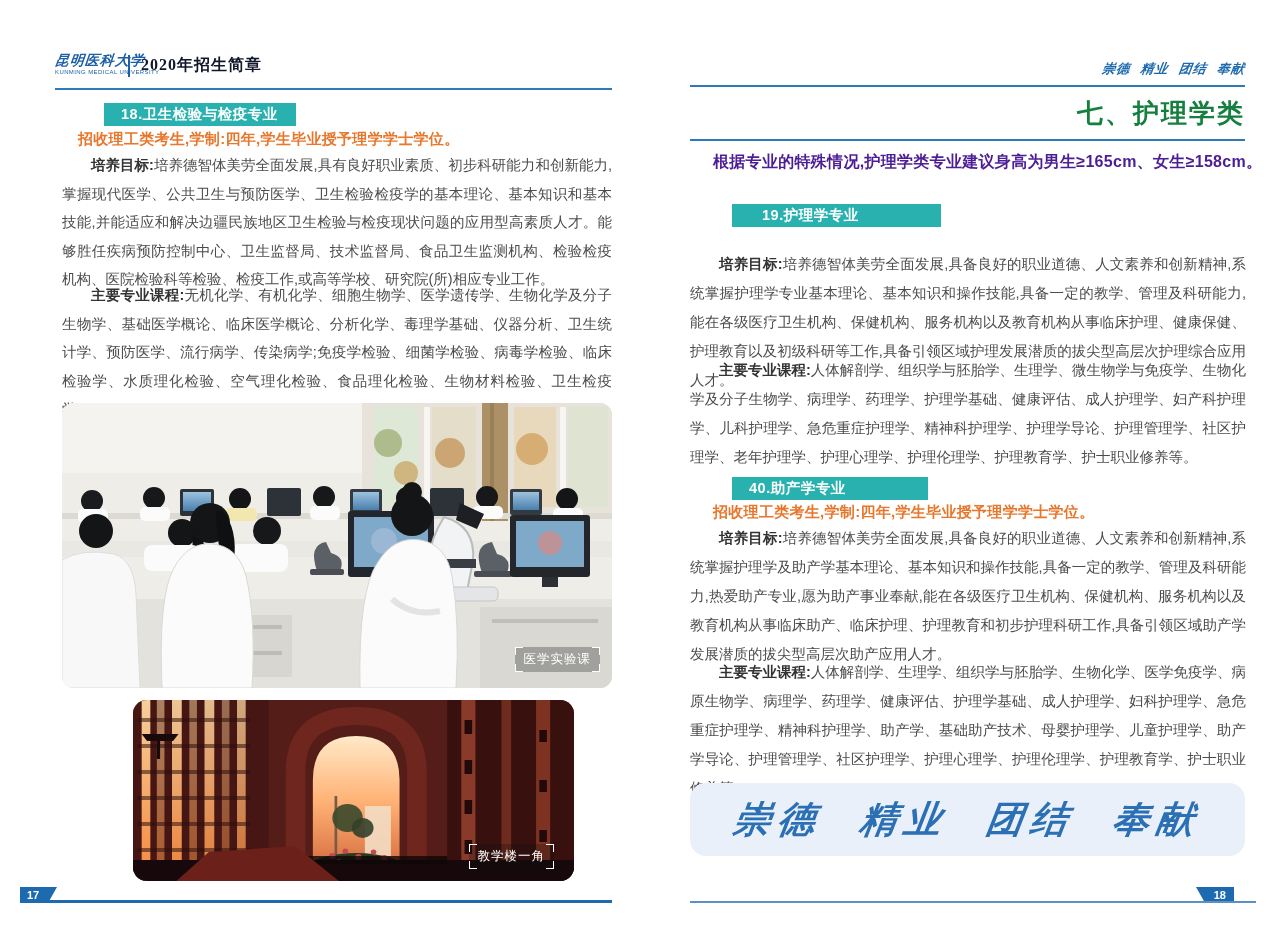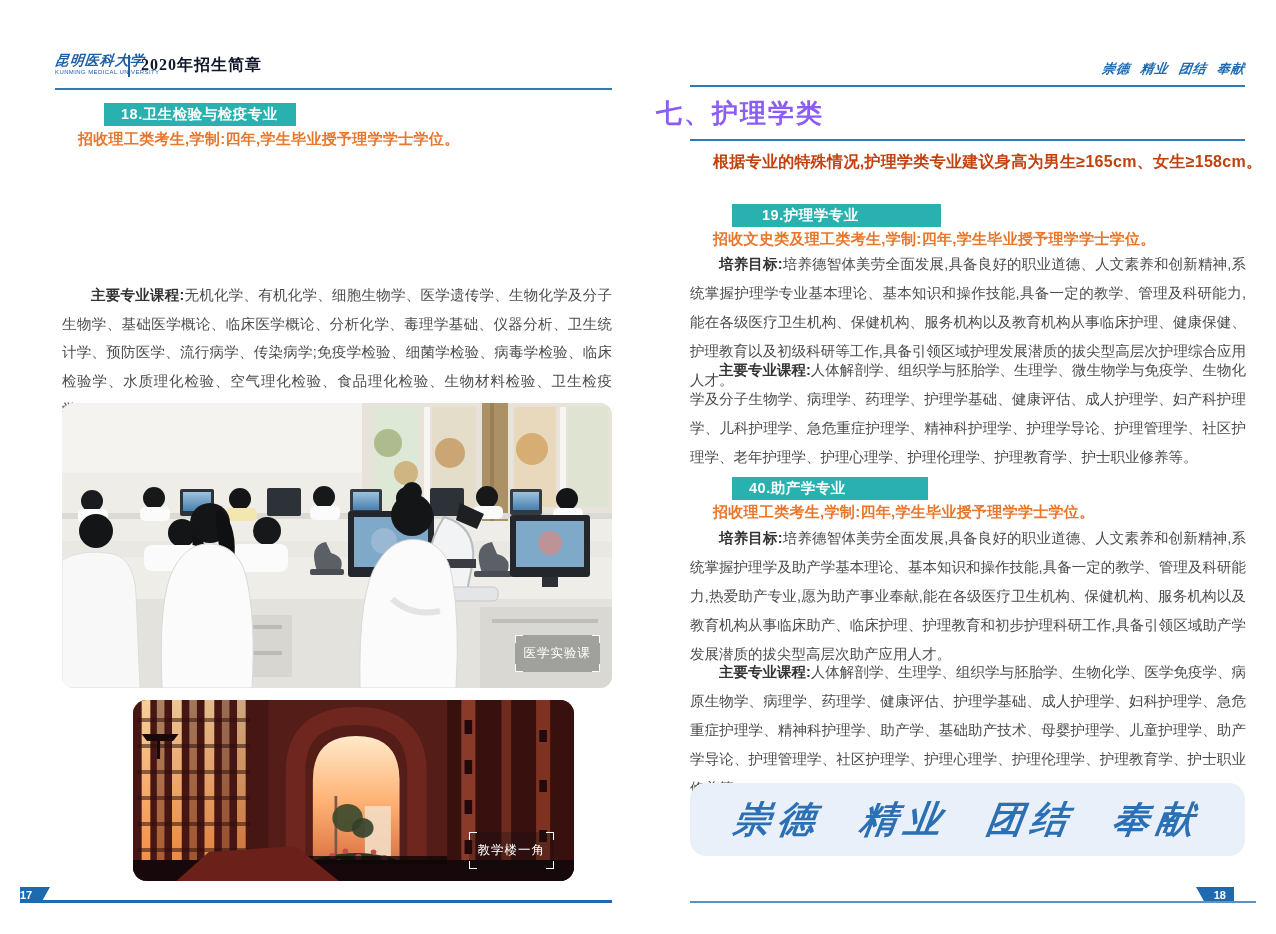--- a/index.html
+++ b/index.html
@@ -40,30 +40,30 @@
   .lp{left:62px;width:550px;}
   .rp{left:690px;width:556px;line-height:29px;}
   .s18-goal{top:151px;}
   .s18-courses{top:281px;}
   .s19-goal{top:250px;}
   .s19-courses{top:356px;}
   .s20-goal{top:524px;}
   .s20-courses{top:658px;}
 
   
-  .cat-title{left:656px;top:96px;width:555px;text-align:left;font-weight:700;font-size:26px;
-             color:#8b5cf6;letter-spacing:2px;}
-  .note{left:713px;top:152px;font-weight:700;font-size:16px;color:#c2410c;letter-spacing:.3px;}
+  .cat-title{left:690px;top:96px;width:555px;text-align:right;font-weight:700;font-size:26px;
+             color:#15803d;letter-spacing:2px;}
+  .note{left:713px;top:152px;font-weight:700;font-size:16px;color:#4c1d95;letter-spacing:.3px;}
 
   
   .photo{overflow:hidden;}
   .photo1{left:62px;top:403px;width:550px;height:285px;border-radius:12px;}
   .photo2{left:133px;top:700px;width:441px;height:181px;border-radius:14px;}
   .photo svg{display:block;width:100%;height:100%;}
-  .cap{position:absolute;color:#ffffff;font-size:12.5px;letter-spacing:1px;padding:10px 9px;
+  .cap{position:absolute;color:#ffffff;font-size:12.5px;letter-spacing:1px;padding:4px 9px;
        background:rgba(15,15,15,.28);}
   .cap i{position:absolute;left:0;top:0;right:0;bottom:0;}
   .cap::before{content:"";position:absolute;left:0;top:0;width:7px;height:7px;
                border-left:1.5px solid #fff;border-top:1.5px solid #fff;}
   .cap::after{content:"";position:absolute;right:0;bottom:0;width:7px;height:7px;
               border-right:1.5px solid #fff;border-bottom:1.5px solid #fff;}
   .cap i::before{content:"";position:absolute;right:0;top:0;width:7px;height:7px;
                border-right:1.5px solid #fff;border-top:1.5px solid #fff;}
   .cap i::after{content:"";position:absolute;left:0;bottom:0;width:7px;height:7px;
               border-left:1.5px solid #fff;border-bottom:1.5px solid #fff;}
@@ -72,39 +72,40 @@
 
   
   .banner{left:690px;top:783px;width:555px;height:73px;background:#e9f0f9;border-radius:16px;
           display:flex;align-items:center;justify-content:center;}
   .banner-text{font-family:"Liberation Serif","DejaVu Serif",serif;font-style:italic;font-weight:700;
                font-size:37px;color:#2b6fb5;letter-spacing:7px;word-spacing:22px;transform:skewX(-8deg);}
 
   
   .pn{top:887px;width:30px;height:16px;background:#1e6ab0;color:#ffffff;font-weight:700;
       font-size:11px;line-height:16px;}
-  .pn17{left:20px;padding-left:0;clip-path:polygon(0 0,100% 0,calc(100% - 9px) 100%,0 100%);}
+  .pn17{left:20px;padding-left:7px;clip-path:polygon(0 0,100% 0,calc(100% - 9px) 100%,0 100%);}
   .pn18{left:1196px;text-align:right;padding-right:8px;clip-path:polygon(0 0,100% 0,100% 100%,9px 100%);}
   .footline-l{left:20px;top:900px;width:592px;height:3px;background:#1e6ab0;}
   .footline-r{left:690px;top:901px;width:566px;height:2px;background:#5b90c2;}
 </style>
 </head>
 <body>
 
 <div id="canvas">
 
   <div class="abs logo-cn">昆明医科大学</div>
   <div class="abs logo-en">KUNMING MEDICAL UNIVERSITY</div>
   <div class="abs logo-sep"></div>
   <div class="abs logo-title">2020年招生简章</div>
   <div class="abs rule rule-l"></div>
 
   <div class="abs sec-head s18-head">18.卫生检验与检疫专业</div>
   <div class="abs adm s18-adm">招收理工类考生,学制:四年,学生毕业授予理学学士学位。</div>
 
+  <p class="abs para lp s18-goal"><b>培养目标:</b><span>培养德智体美劳全面发展,具有良好职业素质、初步科研能力和创新能力,掌握现代医学、公共卫生与预防医学、卫生检验检疫学的基本理论、基本知识和基本技能,并能适应和解决边疆民族地区卫生检验与检疫现状问题的应用型高素质人才。能够胜任疾病预防控制中心、卫生监督局、技术监督局、食品卫生监测机构、检验检疫机构、医院检验科等检验、检疫工作,或高等学校、研究院(所)相应专业工作。</span></p>
   <p class="abs para lp s18-courses"><b>主要专业课程:</b><span>无机化学、有机化学、细胞生物学、医学遗传学、生物化学及分子生物学、基础医学概论、临床医学概论、分析化学、毒理学基础、仪器分析、卫生统计学、预防医学、流行病学、传染病学;免疫学检验、细菌学检验、病毒学检验、临床检验学、水质理化检验、空气理化检验、食品理化检验、生物材料检验、卫生检疫学。</span></p>
 
   <div class="abs photo photo1">
     <svg viewBox="0 0 550 285" preserveAspectRatio="none">
       <defs>
         <linearGradient id="scr" x1="0" y1="0" x2="0" y2="1">
           <stop offset="0" stop-color="#9cc3de"></stop>
             <stop offset="1" stop-color="#4a7fae"></stop>
         </linearGradient>
       </defs>
@@ -278,21 +279,20 @@
   <div class="abs pn pn17">17</div>
   <div class="abs footline-l"></div>
 
   <div class="abs slogan-top">崇德 精业 团结 奉献</div>
   <div class="abs rule rule-r1"></div>
   <div class="abs cat-title">七、护理学类</div>
   <div class="abs rule rule-r2"></div>
   <div class="abs note">根据专业的特殊情况,护理学类专业建议身高为男生≥165cm、女生≥158cm。</div>
 
   <div class="abs sec-head s19-head">19.护理学专业</div>
-  <div class="abs adm s19-adm">招收文史类及理工类考生,学制:四年,学生毕业授予理学学士学位。</div>
   <p class="abs para rp s19-goal"><b>培养目标:</b><span>培养德智体美劳全面发展,具备良好的职业道德、人文素养和创新精神,系统掌握护理学专业基本理论、基本知识和操作技能,具备一定的教学、管理及科研能力,能在各级医疗卫生机构、保健机构、服务机构以及教育机构从事临床护理、健康保健、护理教育以及初级科研等工作,具备引领区域护理发展潜质的拔尖型高层次护理综合应用人才。</span></p>
   <p class="abs para rp s19-courses"><b>主要专业课程:</b><span>人体解剖学、组织学与胚胎学、生理学、微生物学与免疫学、生物化学及分子生物学、病理学、药理学、护理学基础、健康评估、成人护理学、妇产科护理学、儿科护理学、急危重症护理学、精神科护理学、护理学导论、护理管理学、社区护理学、老年护理学、护理心理学、护理伦理学、护理教育学、护士职业修养等。</span></p>
 
   <div class="abs sec-head s20-head">40.助产学专业</div>
   <div class="abs adm s20-adm">招收理工类考生,学制:四年,学生毕业授予理学学士学位。</div>
   <p class="abs para rp s20-goal"><b>培养目标:</b><span>培养德智体美劳全面发展,具备良好的职业道德、人文素养和创新精神,系统掌握护理学及助产学基本理论、基本知识和操作技能,具备一定的教学、管理及科研能力,热爱助产专业,愿为助产事业奉献,能在各级医疗卫生机构、保健机构、服务机构以及教育机构从事临床助产、临床护理、护理教育和初步护理科研工作,具备引领区域助产学发展潜质的拔尖型高层次助产应用人才。</span></p>
   <p class="abs para rp s20-courses"><b>主要专业课程:</b><span>人体解剖学、生理学、组织学与胚胎学、生物化学、医学免疫学、病原生物学、病理学、药理学、健康评估、护理学基础、成人护理学、妇科护理学、急危重症护理学、精神科护理学、助产学、基础助产技术、母婴护理学、儿童护理学、助产学导论、护理管理学、社区护理学、护理心理学、护理伦理学、护理教育学、护士职业修养等。</span></p>
 
   <div class="abs banner">
     <span class="banner-text">崇德 精业 团结 奉献</span>

